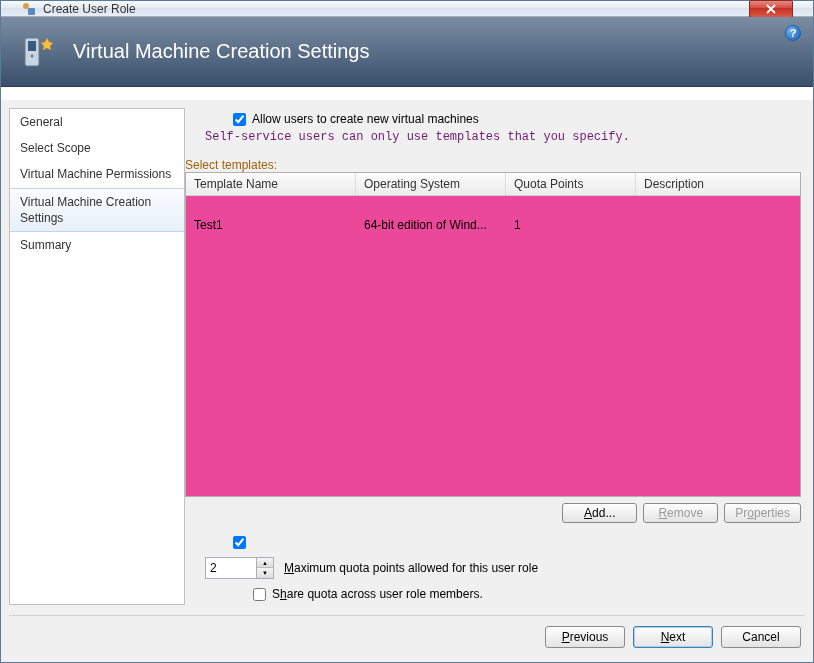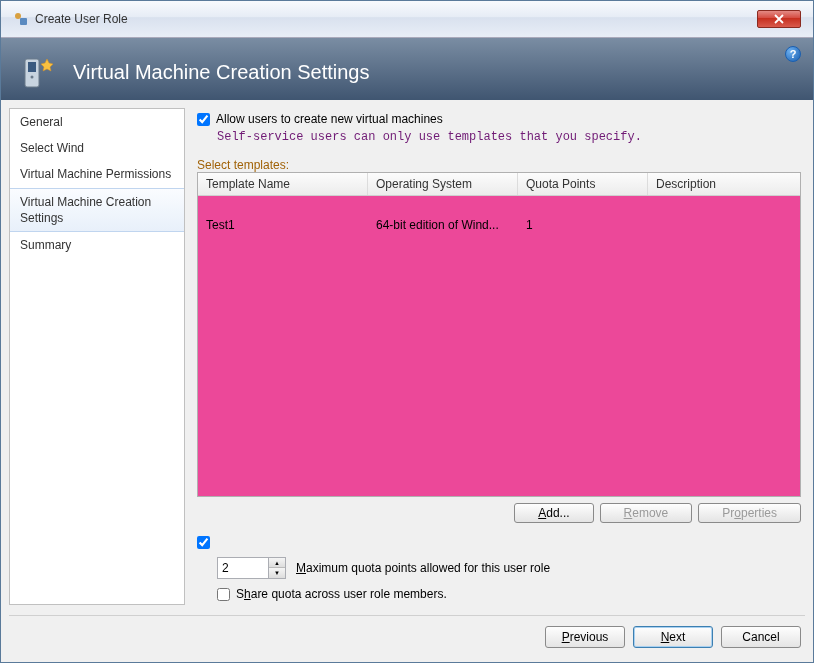--- a/index.html
+++ b/index.html
@@ -1,53 +1,53 @@
 <!DOCTYPE html>
 <html><head>
 <meta charset="utf-8">
 <style>
 * { box-sizing: border-box; margin: 0; padding: 0; }
 body { font-family: "Segoe UI", Tahoma, sans-serif; font-size: 12px; background: #999; width: 814px; height: 663px; overflow: hidden; }
 .window { width: 814px; height: 663px; background: #fff; border: 1px solid #5a7a9a; box-shadow: 0 0 8px rgba(0,0,0,0.4); position: relative; }
 
-.titlebar { height: 37px; background: linear-gradient(to bottom, #f8fafd 0%, #e6ecf5 45%, #d9e1ee 46%, #e8eef7 100%); border-bottom: 1px solid #aab; display: flex; align-items: center; padding: 0 12px; }
+.titlebar { height: 16px; background: linear-gradient(to bottom, #f8fafd 0%, #e6ecf5 45%, #d9e1ee 46%, #e8eef7 100%); border-bottom: 1px solid #aab; display: flex; align-items: center; padding: 0 20px; }
 .titlebar .icon { width: 16px; height: 16px; margin-right: 6px; }
 .titlebar .title { flex: 1; color: #333; font-size: 12px; }
 .titlebar .close { width: 44px; height: 18px; background: linear-gradient(to bottom, #e48a84 0%, #d44a3f 45%, #c62f1f 46%, #d95a4c 100%); border: 1px solid #8a2a20; border-radius: 2px; color: #fff; display: flex; align-items: center; justify-content: center; cursor: pointer; }
 .titlebar .close svg { width: 10px; height: 10px; }
 
 .banner { height: 70px; background: linear-gradient(to bottom, #7a8da3 0%, #394f6b 100%); display: flex; align-items: center; padding: 0 18px; position: relative; border-bottom: 1px solid #2a3a4a; }
 .banner .banner-icon { width: 40px; height: 40px; margin-right: 14px; }
 .banner .banner-title { color: #fff; font-size: 20px; font-weight: 300; }
 .banner .help { position: absolute; right: 12px; top: 8px; width: 16px; height: 16px; border-radius: 50%; background: radial-gradient(circle at 30% 30%, #6db0f0, #1a5fb0); color: #fff; display: flex; align-items: center; justify-content: center; font-size: 11px; font-weight: bold; cursor: pointer; border: 1px solid #1a5fb0; }
 
 .content { position: absolute; top: 99px; bottom: 0; left: 0; right: 0; background: #f0f0f0; display: flex; flex-direction: column; padding: 8px; }
-.main-area { flex: 1; display: flex; gap: 12px; }
+.main-area { flex: 1; display: flex; }
 
 .sidebar { width: 176px; background: #fff; border: 1px solid #c0c0c0; }
 .sidebar-item { padding: 5px 10px; cursor: pointer; color: #333; line-height: 1.35; }
 .sidebar-item.selected { background: linear-gradient(to bottom, #fafcff, #e8f0fa); border-top: 1px solid #c0d5ef; border-bottom: 1px solid #c0d5ef; }
 
 .panel { flex: 1; padding: 4px 4px 0 0; display: flex; flex-direction: column; }
-.checkbox-row { display: flex; align-items: flex-start; gap: 6px; margin-bottom: 4px; }
+.checkbox-row { display: flex; align-items: flex-start; gap: 6px; margin-bottom: 4px; padding-left: 48px; }
 .checkbox-row input[type=checkbox] { margin-top: 1px; }
 .hint { color: #701a75; margin-left: 20px; margin-bottom: 14px; font-family: Liberation Mono, monospace; }
 .field-label { color: #a16207; margin-left: 0; }
 
 .table-wrap { flex: 1; border: 1px solid #b0b0b0; background: #ec4899; display: flex; flex-direction: column; min-height: 0; }
 .thead { display: flex; background: linear-gradient(to bottom, #fcfcfc, #ececec); border-bottom: 1px solid #cfcfcf; }
 .th { padding: 4px 8px; border-right: 1px solid #dcdcdc; color: #333; font-weight: normal; }
 .th:last-child { border-right: none; }
 .col0 { width: 170px; } .col1 { width: 150px; } .col2 { width: 130px; } .col3 { flex: 1; }
 .tbody { flex: 1; overflow: auto; }
 .trow { display: flex; padding: 20px 0; }
 .td { padding: 2px 8px; color: #000; white-space: nowrap; overflow: hidden; text-overflow: ellipsis; }
 
 .table-buttons { display: flex; justify-content: flex-end; gap: 6px; margin: 6px 0 10px 0; }
-.btn { min-width: 75px; padding: 2px 23px; border: 1px solid #8a8a8a; border-radius: 3px; background: linear-gradient(to bottom, #fefefe, #e4e4e4); cursor: pointer; font-size: 12px; font-family: inherit; }
+.btn { min-width: 75px; padding: 2px 10px; border: 1px solid #8a8a8a; border-radius: 3px; background: linear-gradient(to bottom, #fefefe, #e4e4e4); cursor: pointer; font-size: 12px; font-family: inherit; }
 .btn:disabled { color: #9a9a9a; cursor: default; }
 .btn.default { border-color: #3c7fb1; box-shadow: 0 0 0 1px #a8d0f0 inset; }
 
 .quota-section { margin-top: 2px; padding-left: 0; }
 .quota-row { display: flex; align-items: center; gap: 10px; margin: 8px 0 8px 20px; }
 .spinner { display: flex; align-items: stretch; }
 .spinner input { width: 52px; border: 1px solid #abadb3; padding: 2px 4px; font-size: 12px; font-family: inherit; }
 .spinner-btns { display: flex; flex-direction: column; border: 1px solid #abadb3; border-left: none; }
 .spinner-btns button { width: 16px; height: 10px; font-size: 6px; line-height: 1; padding: 0; border: none; background: linear-gradient(to bottom, #f5f5f5, #ddd); cursor: pointer; }
 .spinner-btns button:first-child { border-bottom: 1px solid #bbb; }
@@ -86,21 +86,21 @@
     </span>
     <span class="banner-title">Virtual Machine Creation Settings</span>
     <div class="help">?</div>
   </div>
 
   <div class="content">
     <div class="main-area">
 
       <div class="sidebar">
         <div class="sidebar-item">General</div>
-        <div class="sidebar-item">Select Wind</div>
+        <div class="sidebar-item">Select Scope</div>
         <div class="sidebar-item">Virtual Machine Permissions</div>
         <div class="sidebar-item selected">Virtual Machine Creation Settings</div>
         <div class="sidebar-item">Summary</div>
       </div>
 
       <div class="panel">
 
         <div class="checkbox-row">
           <input type="checkbox" checked="" style="">
           <label>Allow users to create new virtual machines</label>

